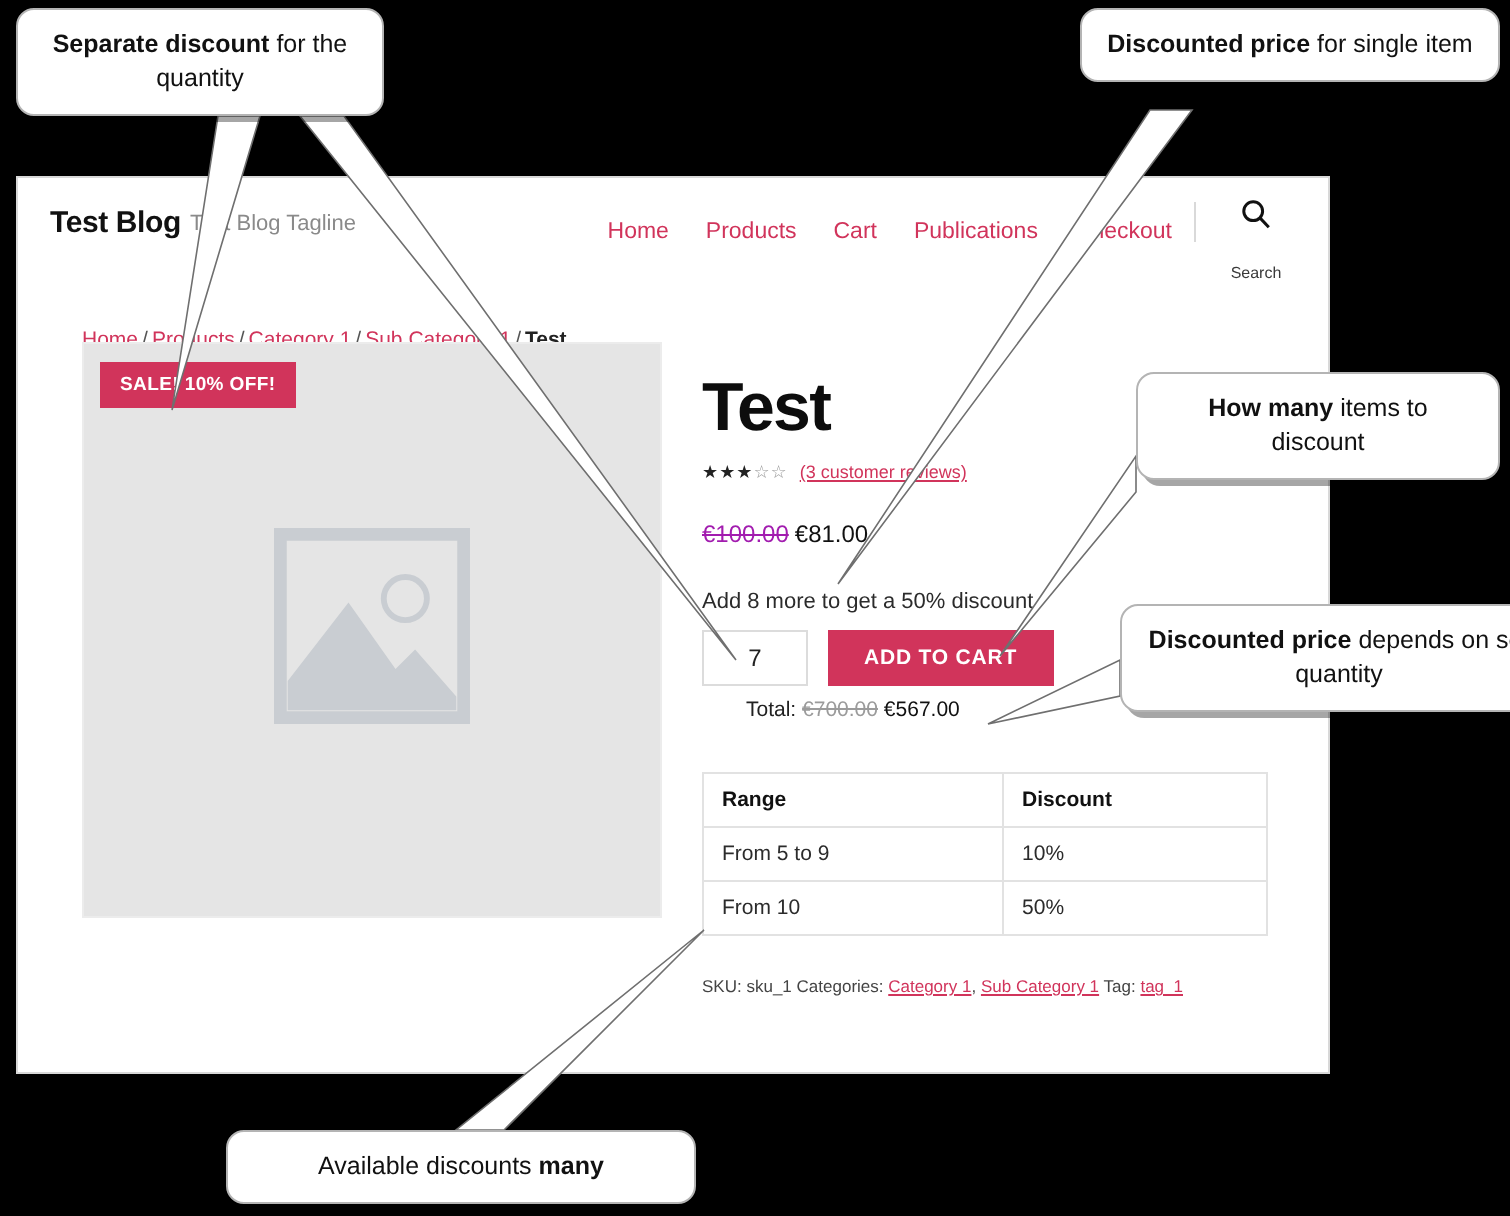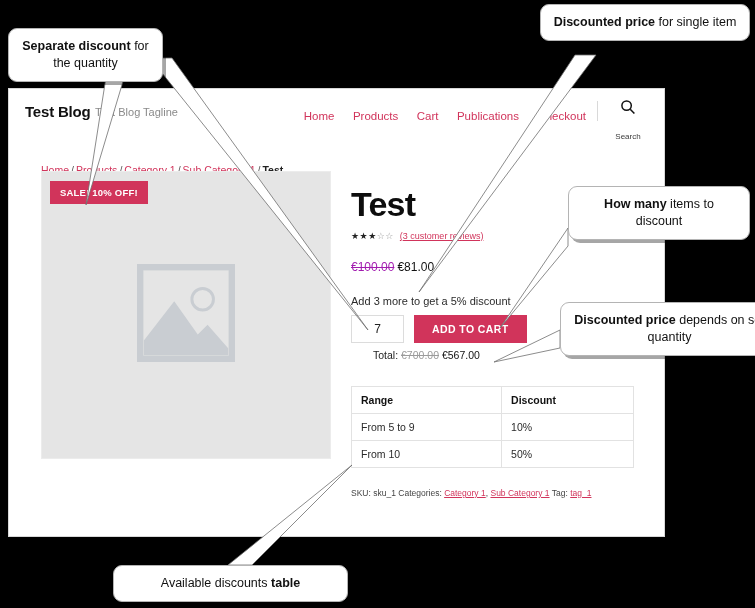--- a/index.html
+++ b/index.html
@@ -251,21 +251,21 @@
     box-shadow: 3px 3px 0 rgba(0,0,0,0.35);
     font-size: 12.5px;
     color: #111111;
     text-align: center;
     line-height: 1.35;
     padding: 9px 12px;
     z-index: 20;
   }
   .callout b { font-weight: bold; }
 
-  #callout-1 { left: 8px;   top: 4px;   width: 155px; margin-top: 24px; }
+  #callout-1 { left: 8px;   top: 4px;   width: 184px; }
   #callout-2 { left: 540px; top: 4px;   width: 210px; }
   #callout-3 { left: 568px; top: 186px; width: 182px; }
   #callout-4 { left: 560px; top: 302px; width: 219px; }
   #callout-5 { left: 113px; top: 565px; width: 235px; }
 
   
   #leaders {
     position: absolute;
     left: 0; top: 0;
     width: 755px;
@@ -326,21 +326,21 @@
 
     <div class="rating-row">
       <span class="stars"><span>★★★</span><span class="empty">☆☆</span></span>
       <a href="#" class="review-link">(3 customer reviews)</a>
     </div>
 
     <div class="price-row">
       <span class="price-old">€100.00</span><span class="price-new">€81.00</span>
     </div>
 
-    <div class="discount-hint">Add 3 more to get a 5% discount</div>
+    <div class="discount-hint">Add 8 more to get a 50% discount</div>
 
     <div class="cart-row">
       <input class="qty-input" type="text" value="7" style="">
       <button class="add-to-cart">ADD TO CART</button>
     </div>
 
     <div class="total-row">
       <span>Total:</span>
       <span class="total-old">€700.00</span>
       <span class="total-new">€567.00</span>
@@ -392,13 +392,13 @@
 </svg>
 
 <div class="callout" id="callout-1"><b>Separate discount</b><span> for the quantity</span></div>
 
 <div class="callout" id="callout-2"><b>Discounted price</b><span> for single item</span></div>
 
 <div class="callout" id="callout-3"><b>How many</b><span> items to discount</span></div>
 
 <div class="callout" id="callout-4"><b>Discounted price</b><span> depends on set quantity</span></div>
 
-<div class="callout" id="callout-5"><span>Available discounts </span><b>table</b></div>
+<div class="callout" id="callout-5"><span>Available discounts </span><b>many</b></div>
 
 </body></html>

